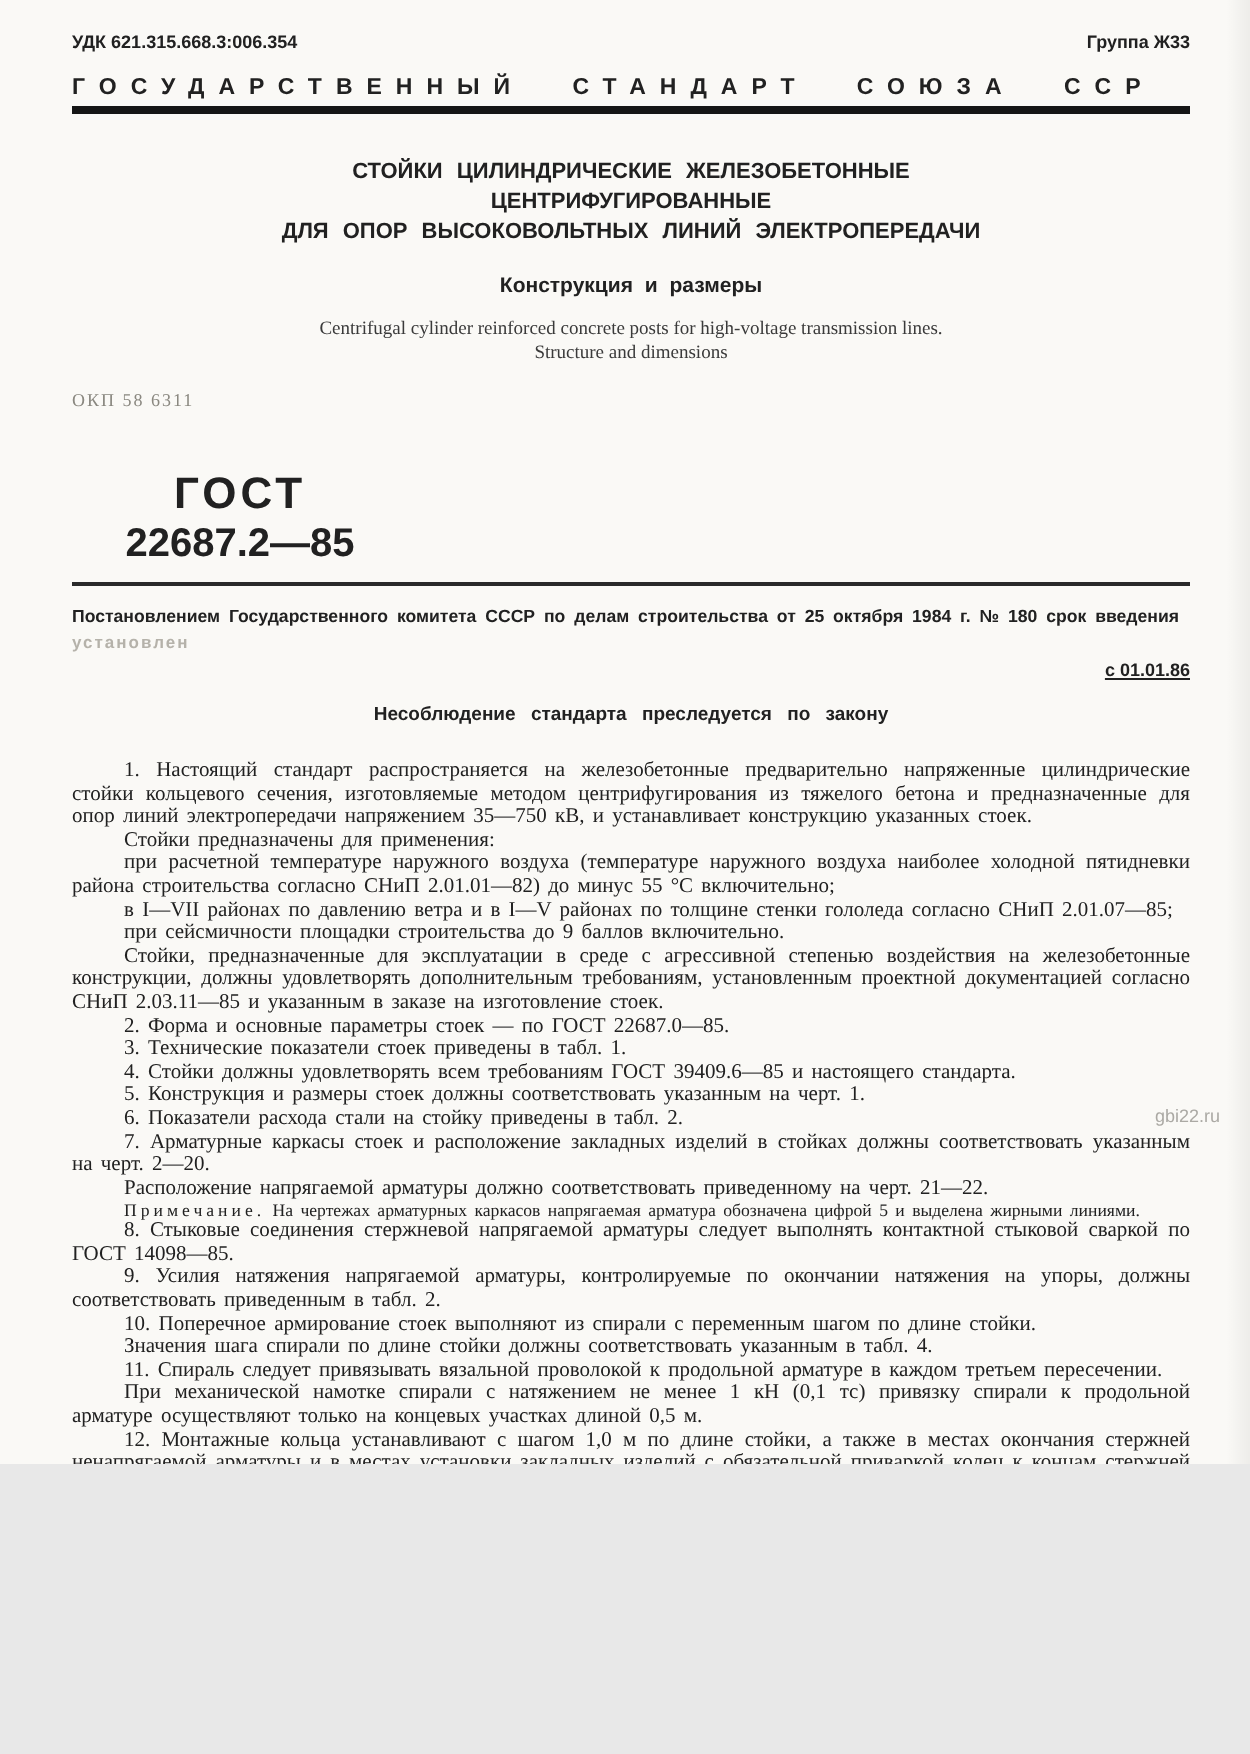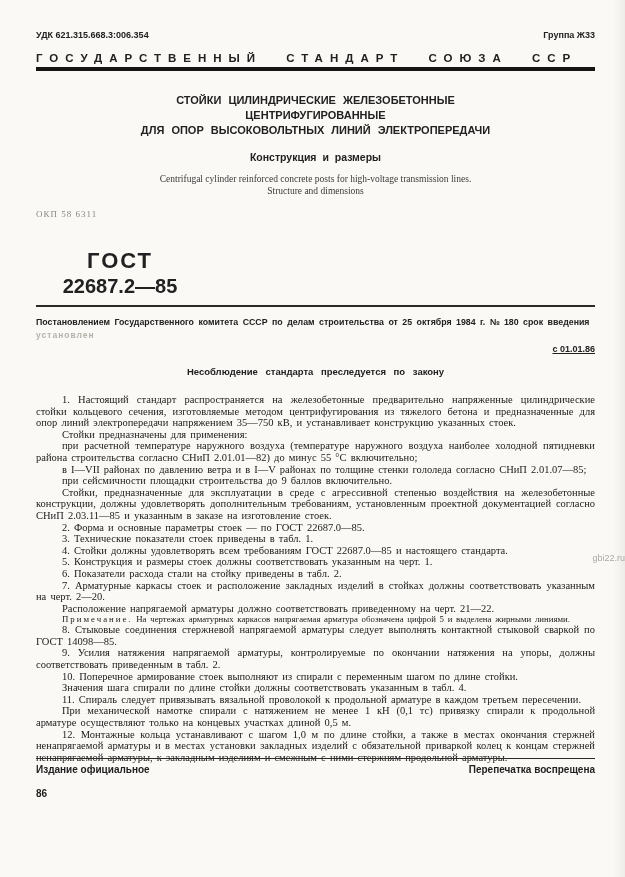--- a/index.html
+++ b/index.html
@@ -1,22 +1,22 @@
 <!DOCTYPE html>
 <html><head>
 <meta charset="utf-8">
 <style>
   html,body { margin:0; padding:0; background:#e8e8e8; }
   .page {
     position:relative;
-    width:625px; height:877px;
+    width:625px; height:732px;
     background:#faf9f6;
     background-image:linear-gradient(to left, rgba(0,0,0,0.05), rgba(0,0,0,0) 12px);
     box-sizing:border-box;
-    padding:30px 30px 0 36px;
+    padding:16px 30px 0 36px;
     color:#212121;
     font-family:"Liberation Serif", serif;
     overflow:hidden;
   }
   .hdr-row { display:flex; justify-content:space-between;
     font-family:"Liberation Sans", sans-serif; font-weight:bold; font-size:9px; }
   .banner { margin-top:12px; font-family:"Liberation Sans", sans-serif;
     font-weight:bold; font-size:11.5px; letter-spacing:7px; word-spacing:14px;
     white-space:nowrap; }
   .banner-rule { height:4px; background:#151515; margin-top:3px; }
@@ -52,21 +52,21 @@
   .body-text p { margin:0; text-indent:26px; }
   .note { font-size:8.8px; line-height:10px; margin:3px 0; text-align:justify; }
   .note .note-label { letter-spacing:2px; }
 
   .footer { position:absolute; left:36px; right:30px; top:758px;
     border-top:1.5px solid #2a2a2a; padding-top:5px;
     display:flex; justify-content:space-between;
     font-family:"Liberation Sans", sans-serif; font-weight:bold; font-size:10px; }
   .page-number { position:absolute; left:36px; top:788px;
     font-family:"Liberation Sans", sans-serif; font-weight:bold; font-size:10px; }
-  .watermark { position:absolute; right:0; top:553px; font-family:"Liberation Sans",
+  .watermark { position:absolute; right:15px; top:553px; font-family:"Liberation Sans",
     sans-serif; font-size:9px; color:#aba9a4; }
 </style>
 </head>
 <body>
 
 <div class="page">
 
   <div class="hdr-row">
     <span>УДК 621.315.668.3:006.354</span>
     <span>Группа Ж33</span>
@@ -102,21 +102,21 @@
 
   <div class="body-text">
     <p>1. Настоящий стандарт распространяется на железобетонные предварительно напряженные цилиндрические стойки кольцевого сечения, изготовляемые методом центрифугирования из тяжелого бетона и предназначенные для опор линий электропередачи напряжением 35—750 кВ, и устанавливает конструкцию указанных стоек.</p>
     <p>Стойки предназначены для применения:</p>
     <p>при расчетной температуре наружного воздуха (температуре наружного воздуха наиболее холодной пятидневки района строительства согласно СНиП 2.01.01—82) до минус 55 °С включительно;</p>
     <p>в I—VII районах по давлению ветра и в I—V районах по толщине стенки гололеда согласно СНиП 2.01.07—85;</p>
     <p>при сейсмичности площадки строительства до 9 баллов включительно.</p>
     <p>Стойки, предназначенные для эксплуатации в среде с агрессивной степенью воздействия на железобетонные конструкции, должны удовлетворять дополнительным требованиям, установленным проектной документацией согласно СНиП 2.03.11—85 и указанным в заказе на изготовление стоек.</p>
     <p>2. Форма и основные параметры стоек — по ГОСТ 22687.0—85.</p>
     <p>3. Технические показатели стоек приведены в табл. 1.</p>
-    <p>4. Стойки должны удовлетворять всем требованиям ГОСТ 22687.0—85 и настоящего стандарта.</p>
+    <p>4. Стойки должны удовлетворять всем требованиям ГОСТ 39409.6—85 и настоящего стандарта.</p>
     <p>5. Конструкция и размеры стоек должны соответствовать указанным на черт. 1.</p>
     <p>6. Показатели расхода стали на стойку приведены в табл. 2.</p>
     <p>7. Арматурные каркасы стоек и расположение закладных изделий в стойках должны соответствовать указанным на черт. 2—20.</p>
     <p>Расположение напрягаемой арматуры должно соответствовать приведенному на черт. 21—22.</p>
     <p class="note"><span class="note-label">Примечание.</span> <span>На чертежах арматурных каркасов напрягаемая арматура обозначена цифрой 5 и выделена жирными линиями.</span></p>
     <p>8. Стыковые соединения стержневой напрягаемой арматуры следует выполнять контактной стыковой сваркой по ГОСТ 14098—85.</p>
     <p>9. Усилия натяжения напрягаемой арматуры, контролируемые по окончании натяжения на упоры, должны соответствовать приведенным в табл. 2.</p>
     <p>10. Поперечное армирование стоек выполняют из спирали с переменным шагом по длине стойки.</p>
     <p>Значения шага спирали по длине стойки должны соответствовать указанным в табл. 4.</p>
     <p>11. Спираль следует привязывать вязальной проволокой к продольной арматуре в каждом третьем пересечении.</p>

